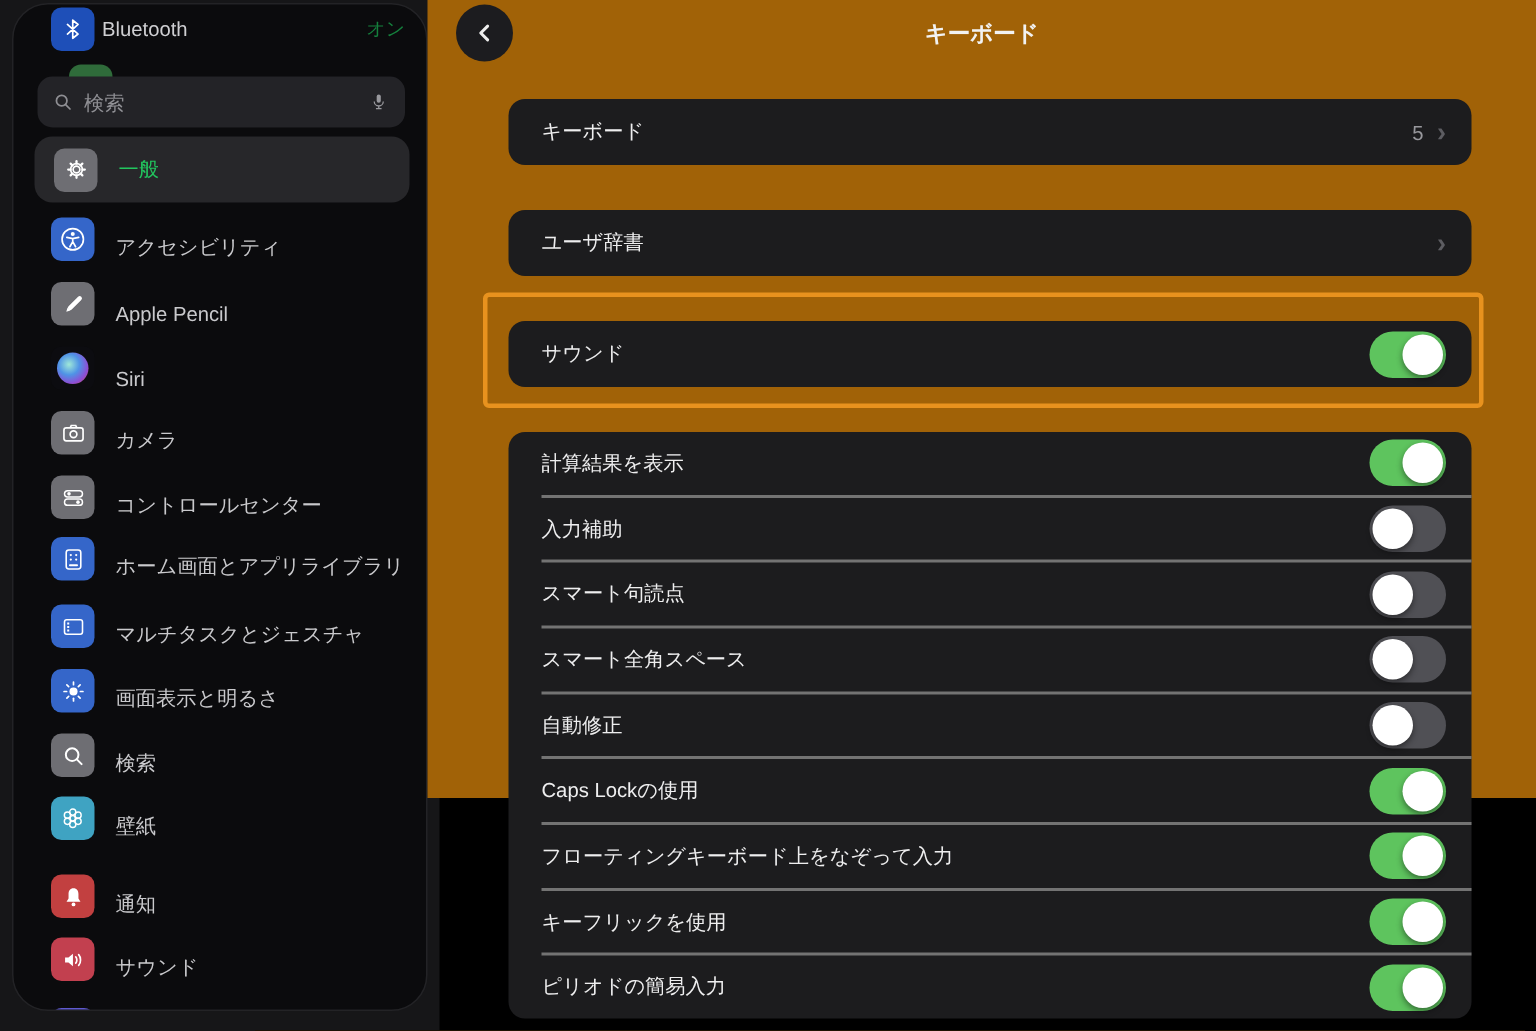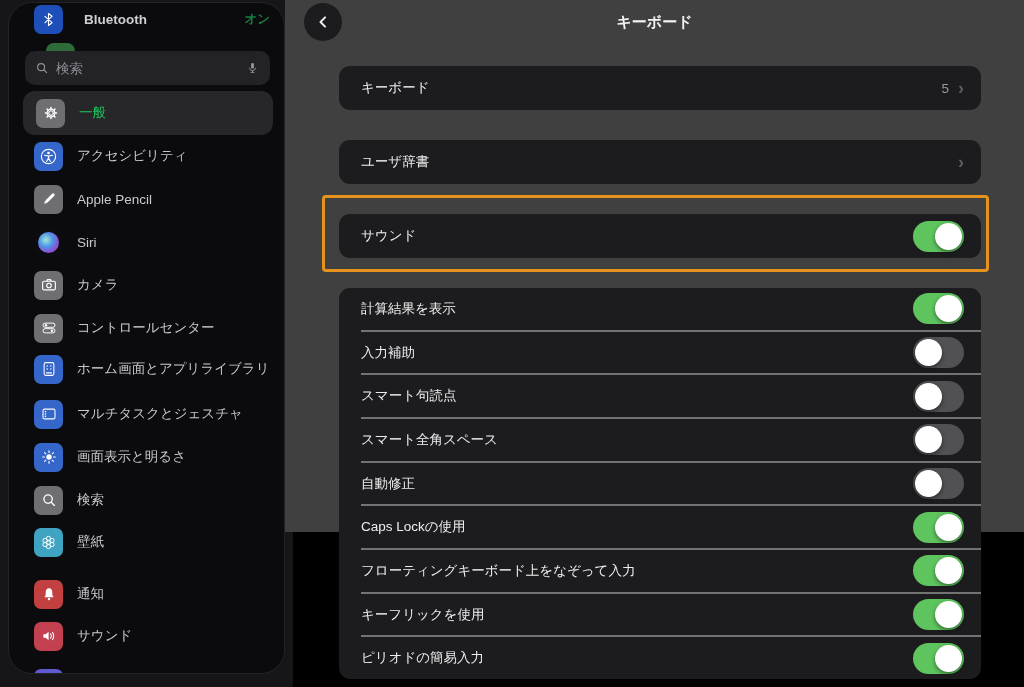--- a/index.html
+++ b/index.html
@@ -6,60 +6,60 @@
   html,body { width:1024px; height:687px; background:#000; overflow:hidden;
     font-family:"Liberation Sans","DejaVu Sans",sans-serif; }
   .stage { position:relative; width:1024px; height:687px; background:#000; }
 
   
   .sidebar-backdrop { position:absolute; left:0; top:0; width:293px; height:687px; background:#161618; }
   .sidebar { position:absolute; left:8px; top:2px; width:277px; height:672px;
     background:#0b0b0d; border:1px solid #232326; border-radius:24px; overflow:hidden; }
 
   .bt-row { position:absolute; left:25px; right:14px; top:-1px; height:34px;
-    display:flex; align-items:center; gap:21px;font-weight:bold; }
+    display:flex; align-items:center; gap:5px; }
   .bt-row .lbl { font-size:13.5px; color:#cfcfd2; flex:1; }
   .bt-row .status { font-size:12.5px; color:#15803d; }
 
   .sliver { position:absolute; left:37px; top:40px; width:29px; height:11px;
     border-radius:8px 8px 0 0; background:#2f6b3a; }
 
   .searchbar { position:absolute; left:16px; top:48px; width:245px; height:34px;
     background:#232327; border-radius:10px; display:flex; align-items:center;
     padding:0 10px; gap:7px; z-index:2; }
   .searchbar input { flex:1; background:transparent; border:none; outline:none;
     font-size:13.5px; color:#e0e0e0; font-family:inherit; }
   .searchbar input::placeholder { color:#8e8e93; }
 
   .gen-row { position:absolute; left:14px; top:88px; width:250px; height:44px;
     background:#27272a; border-radius:12px; display:flex; align-items:center;
     padding-left:13px; gap:14px; }
   .gen-row .lbl { font-size:13.5px; color:#22c55e; }
 
   .s-row { position:absolute; left:25px; right:12px; height:36px;
-    display:flex; align-items:center; gap:14px; }
+    display:flex; align-items:flex-end; gap:14px; }
   .s-row .lbl { font-size:13.5px; color:#c9c9cc; white-space:nowrap; }
 
   .ic { width:29px; height:29px; border-radius:7px; flex:none;
     display:flex; align-items:center; justify-content:center; }
   .ic svg { display:block; }
   .c-bt { background:#1e4fb8; }
   .c-blue { background:#3566c9; }
   .c-gray { background:#6e6e73; }
   .c-cyan { background:#3fa3c2; }
   .c-red { background:#c24040; }
   .c-pink { background:#c2404f; }
   .c-purple { background:#5f5ad0; }
   .c-siri { background:#0c0c10; }
   .siri-orb { width:21px; height:21px; border-radius:50%;
     background:radial-gradient(circle at 38% 38%, #9fe8d8 0%, #4f93e6 38%, #8c4fd6 68%, #c24a78 88%, #101018 100%);
     filter:blur(.4px); }
 
   
-  .main { position:absolute; left:285px; top:0; width:739px; height:532px; background:#404040; }
+  .main { position:absolute; left:285px; top:0; width:739px; height:532px; background:#a16207; }
   .back-btn { position:absolute; left:19px; top:3px; width:38px; height:38px;
     border-radius:50%; background:#1c1c1f; display:flex; align-items:center; justify-content:center; }
   .page-title { position:absolute; left:0; right:0; top:0; height:44px;
     display:flex; align-items:center; justify-content:center;
     font-size:15px; font-weight:bold; color:#f2f2f2; }
 
   .card { position:absolute; left:54px; width:642px; background:#1c1c1e; border-radius:11px; }
   .row { display:flex; align-items:center; height:44px; padding:0 17px 0 22px; }
   .row .lbl { flex:1; font-size:13.5px; color:#eeeeef; }
   .row .detail { font-size:13.5px; color:#98989d; margin-right:9px; }

